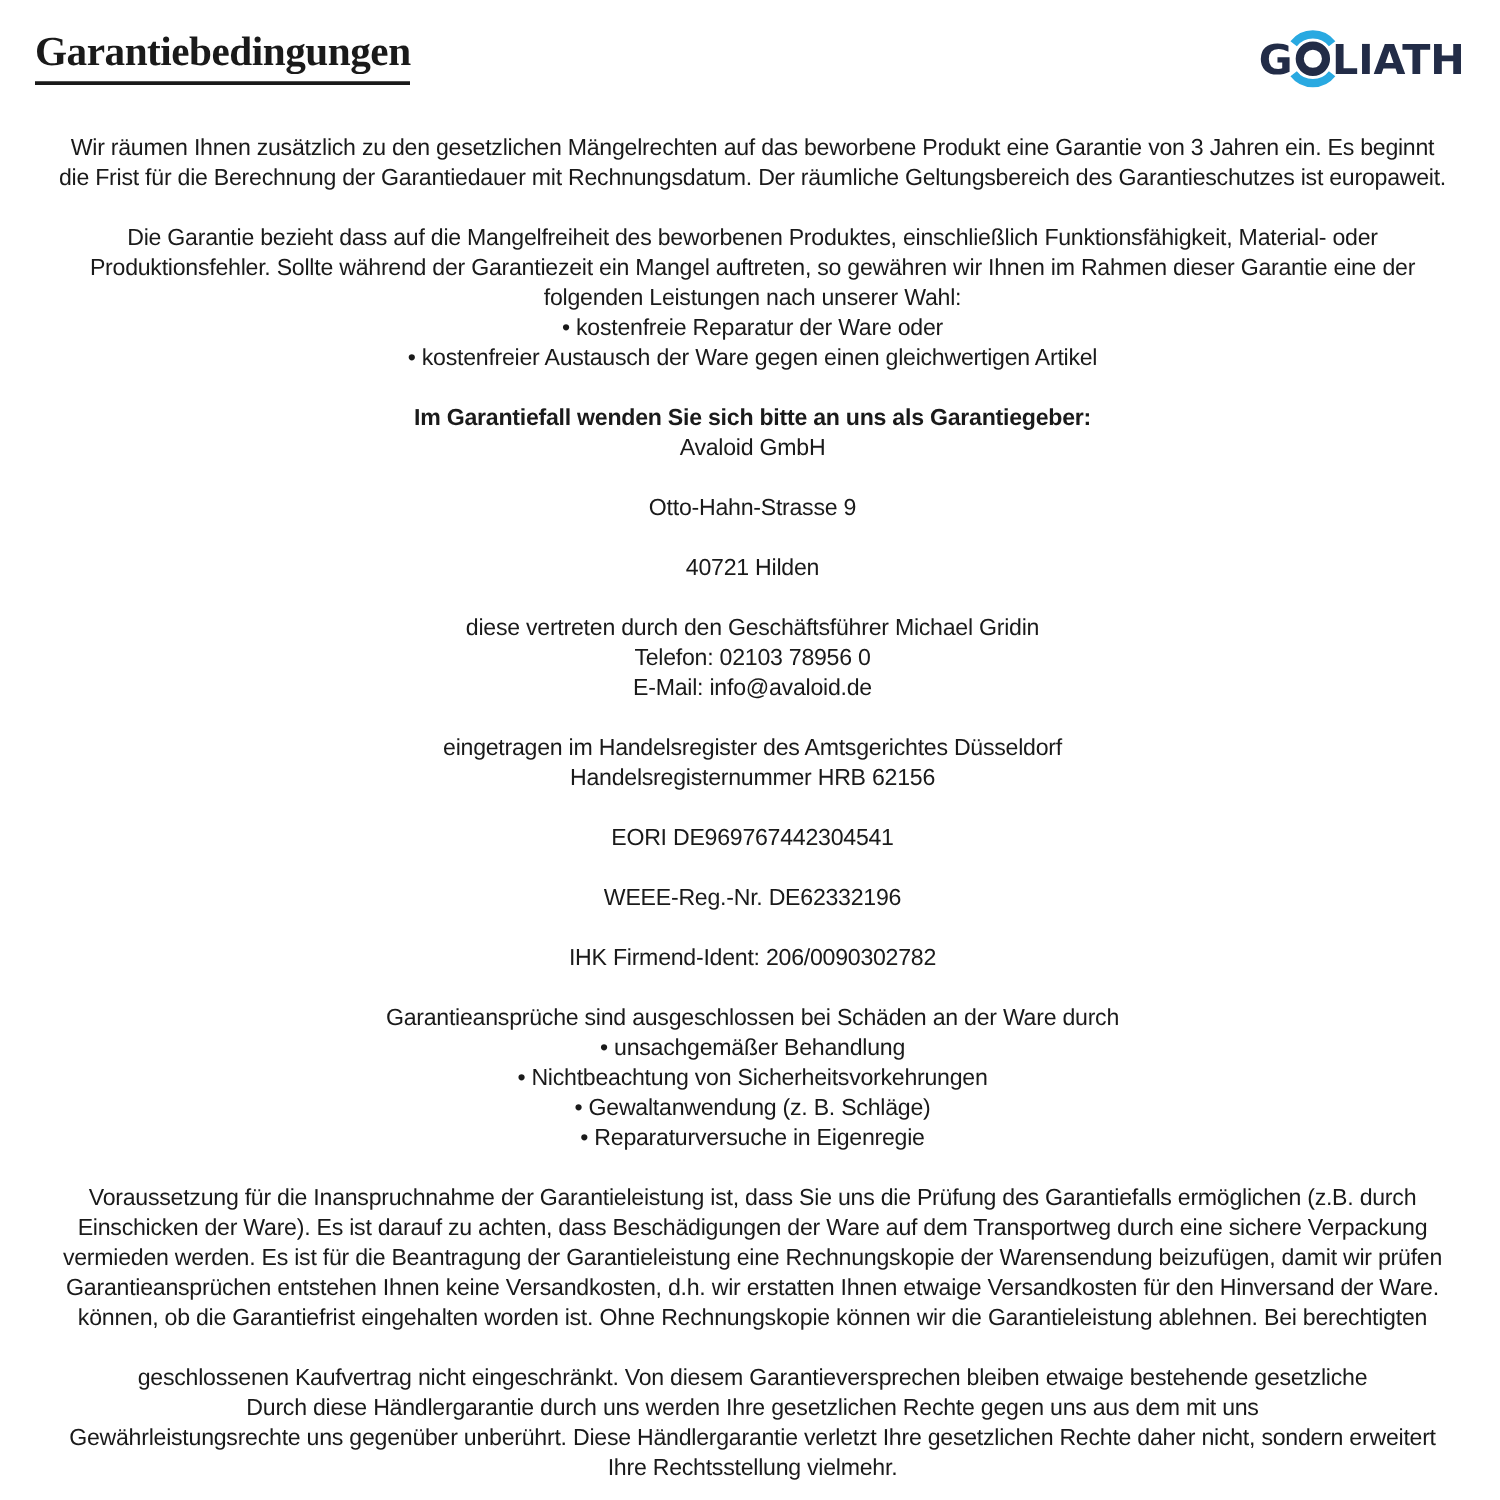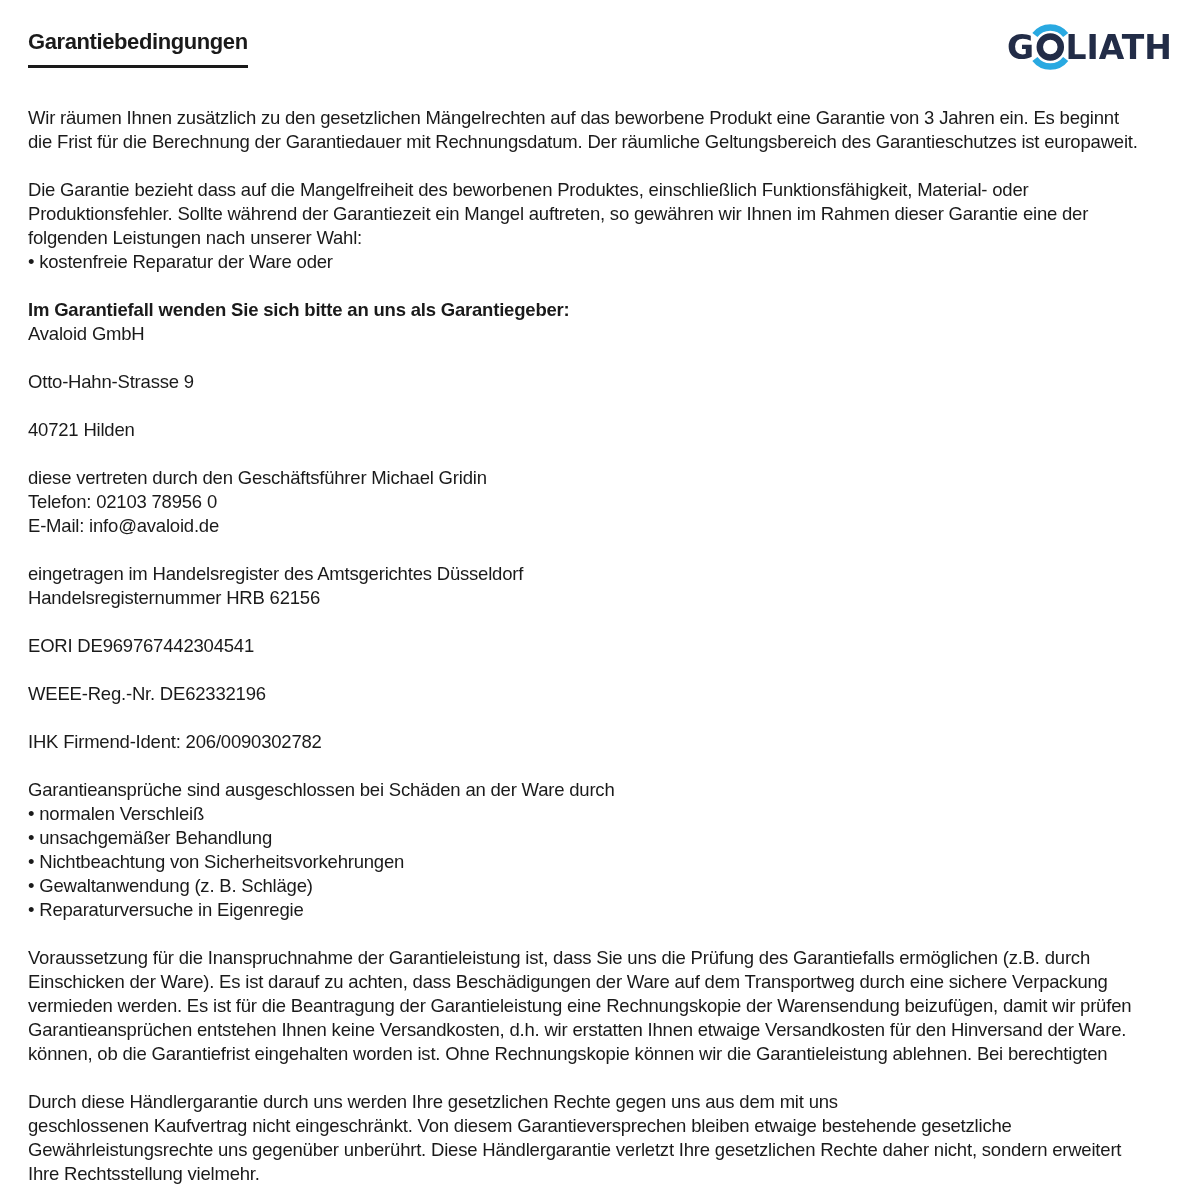--- a/index.html
+++ b/index.html
@@ -21,25 +21,26 @@
     line-height: 24px;
     letter-spacing: -0.2px;
   }
   .header-row {
     display: flex;
     justify-content: space-between;
     align-items: flex-start;
     margin-bottom: 30px;
   }
   .doc-title {
-    font-size: 22px;
+    font-size: 33px;
     line-height: 40px;
     font-weight: 700;
     letter-spacing: -0.4px;
     color: var(--ink);
+    font-family: Liberation Serif, serif;
   }
   .doc-title .title-underline {
     display: inline-block;
     border-bottom: 3px solid var(--ink);
     padding-bottom: 3px;
   }
   .logo { margin-top: -8px; }
   .logo svg { display: block; }
   .logo-letter {
     fill: var(--navy);
@@ -52,21 +53,21 @@
     stroke: var(--blue);
     stroke-width: 6.5;
     fill: none;
     stroke-linecap: butt;
   }
   .logo-ring {
     stroke: var(--navy);
     stroke-width: 6.5;
     fill: none;
   }
-  .block { margin-bottom: 24px; }
+  .block { margin-bottom: 24px; text-align: center; }
   .block:last-child { margin-bottom: 0; }
   .ln { display: block; white-space: nowrap; }
   .bold { font-weight: 700; }
 </style>
 </head>
 <body>
 
 <div class="page">
 
   <div class="header-row">
@@ -87,20 +88,21 @@
   <div class="block">
     <span class="ln">Wir räumen Ihnen zusätzlich zu den gesetzlichen Mängelrechten auf das beworbene Produkt eine Garantie von 3 Jahren ein. Es beginnt</span>
     <span class="ln">die Frist für die Berechnung der Garantiedauer mit Rechnungsdatum. Der räumliche Geltungsbereich des Garantieschutzes ist europaweit.</span>
   </div>
 
   <div class="block">
     <span class="ln">Die Garantie bezieht dass auf die Mangelfreiheit des beworbenen Produktes, einschließlich Funktionsfähigkeit, Material- oder</span>
     <span class="ln">Produktionsfehler. Sollte während der Garantiezeit ein Mangel auftreten, so gewähren wir Ihnen im Rahmen dieser Garantie eine der</span>
     <span class="ln">folgenden Leistungen nach unserer Wahl:</span>
     <span class="ln">• kostenfreie Reparatur der Ware oder</span>
+    <span class="ln">• kostenfreier Austausch der Ware gegen einen gleichwertigen Artikel</span>
   </div>
 
   <div class="block">
     <span class="ln bold">Im Garantiefall wenden Sie sich bitte an uns als Garantiegeber:</span>
     <span class="ln">Avaloid GmbH</span>
   </div>
 
   <div class="block">
     <span class="ln">Otto-Hahn-Strasse 9</span>
   </div>
@@ -127,35 +129,34 @@
   <div class="block">
     <span class="ln">WEEE-Reg.-Nr. DE62332196</span>
   </div>
 
   <div class="block">
     <span class="ln">IHK Firmend-Ident: 206/0090302782</span>
   </div>
 
   <div class="block">
     <span class="ln">Garantieansprüche sind ausgeschlossen bei Schäden an der Ware durch</span>
-    <span class="ln">• normalen Verschleiß</span>
     <span class="ln">• unsachgemäßer Behandlung</span>
     <span class="ln">• Nichtbeachtung von Sicherheitsvorkehrungen</span>
     <span class="ln">• Gewaltanwendung (z. B. Schläge)</span>
     <span class="ln">• Reparaturversuche in Eigenregie</span>
   </div>
 
   <div class="block">
     <span class="ln">Voraussetzung für die Inanspruchnahme der Garantieleistung ist, dass Sie uns die Prüfung des Garantiefalls ermöglichen (z.B. durch</span>
     <span class="ln">Einschicken der Ware). Es ist darauf zu achten, dass Beschädigungen der Ware auf dem Transportweg durch eine sichere Verpackung</span>
     <span class="ln">vermieden werden. Es ist für die Beantragung der Garantieleistung eine Rechnungskopie der Warensendung beizufügen, damit wir prüfen</span>
     <span class="ln">Garantieansprüchen entstehen Ihnen keine Versandkosten, d.h. wir erstatten Ihnen etwaige Versandkosten für den Hinversand der Ware.</span>
     <span class="ln">können, ob die Garantiefrist eingehalten worden ist. Ohne Rechnungskopie können wir die Garantieleistung ablehnen. Bei berechtigten</span>
   </div>
 
   <div class="block">
+    <span class="ln">geschlossenen Kaufvertrag nicht eingeschränkt. Von diesem Garantieversprechen bleiben etwaige bestehende gesetzliche</span>
     <span class="ln">Durch diese Händlergarantie durch uns werden Ihre gesetzlichen Rechte gegen uns aus dem mit uns</span>
-    <span class="ln">geschlossenen Kaufvertrag nicht eingeschränkt. Von diesem Garantieversprechen bleiben etwaige bestehende gesetzliche</span>
     <span class="ln">Gewährleistungsrechte uns gegenüber unberührt. Diese Händlergarantie verletzt Ihre gesetzlichen Rechte daher nicht, sondern erweitert</span>
     <span class="ln">Ihre Rechtsstellung vielmehr.</span>
   </div>
 
 </div>
 
 </body></html>

